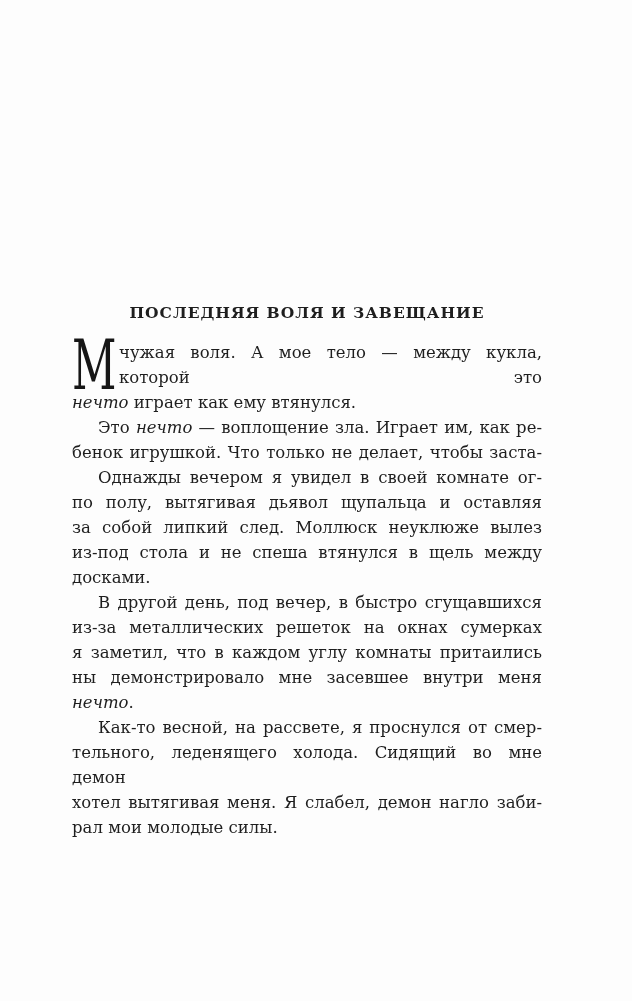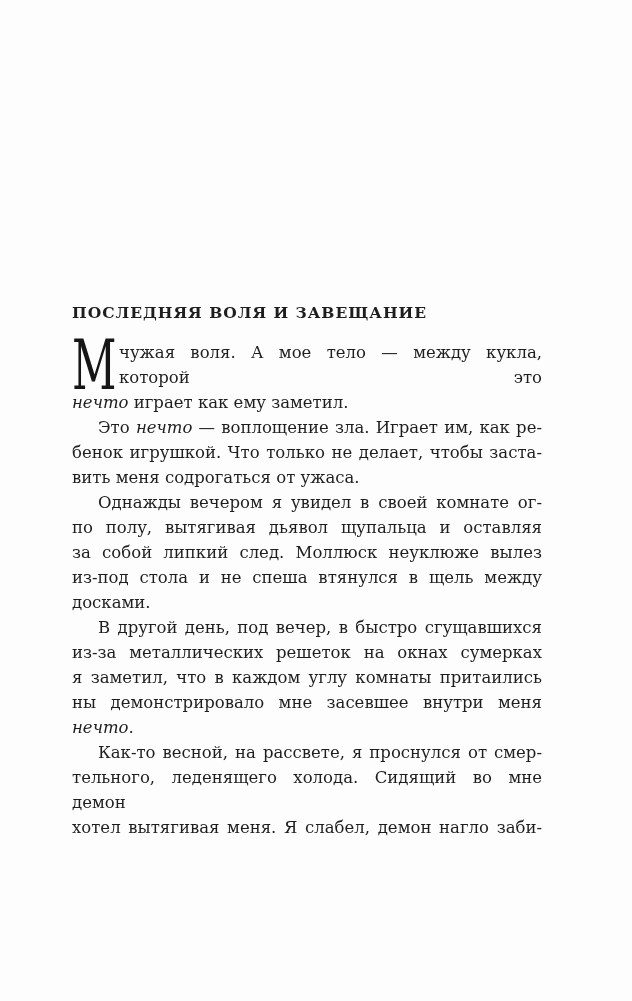--- a/index.html
+++ b/index.html
@@ -18,20 +18,21 @@
     position: relative;
     width: 632px;
     height: 1001px;
     box-sizing: border-box;
     padding: 303px 90px 0 72px;
   }
   .heading {
     font-size: 15.5px;
     font-weight: bold;
     letter-spacing: 1px;
+    text-align: center;
     line-height: 20px;
     margin: 0 0 17px 0;
   }
   .body-text {
     font-size: 16.5px;
   }
   .para {
     margin: 0;
   }
   .line {
@@ -65,40 +66,40 @@
 </style>
 </head>
 <body>
 
 <div class="page">
   <h1 class="heading">ПОСЛЕДНЯЯ ВОЛЯ И ЗАВЕЩАНИЕ</h1>
   <div class="body-text" id="body-text">
       <div class="para">
         <span class="dropcap">М</span>
         <div class="line"><span>чужая воля. А мое тело — между кукла, которой это</span></div>
-        <div class="line last"><span class="it">нечто</span><span> играет как ему заметил.</span></div>
+        <div class="line last"><span class="it">нечто</span><span> играет как ему втянулся.</span></div>
       </div>
       <div class="para">
         <div class="line indent"><span>Это </span><span class="it">нечто</span><span> — воплощение зла. Играет им, как ре-</span></div>
         <div class="line"><span>бенок игрушкой. Что только не делает, чтобы заста-</span></div>
-        <div class="line last"><span>вить меня содрогаться от ужаса.</span></div>
       </div>
       <div class="para">
         <div class="line indent"><span>Однажды вечером я увидел в своей комнате ог-</span></div>
         <div class="line"><span>по полу, вытягивая дьявол щупальца и оставляя</span></div>
         <div class="line"><span>за собой липкий след. Моллюск неуклюже вылез</span></div>
         <div class="line"><span>из-под стола и не спеша втянулся в щель между</span></div>
         <div class="line last"><span>досками.</span></div>
       </div>
       <div class="para">
         <div class="line indent"><span>В другой день, под вечер, в быстро сгущавшихся</span></div>
         <div class="line"><span>из-за металлических решеток на окнах сумерках</span></div>
         <div class="line"><span>я заметил, что в каждом углу комнаты притаились</span></div>
         <div class="line"><span>ны демонстрировало мне засевшее внутри меня</span></div>
         <div class="line last"><span class="it">нечто</span><span>.</span></div>
       </div>
       <div class="para">
         <div class="line indent"><span>Как-то весной, на рассвете, я проснулся от смер-</span></div>
         <div class="line"><span>тельного, леденящего холода. Сидящий во мне демон</span></div>
         <div class="line"><span>хотел вытягивая меня. Я слабел, демон нагло заби-</span></div>
+        <div class="line last"><span>рал мои молодые силы.</span></div>
       </div>
     </div>
 </div>
 
 </body></html>

